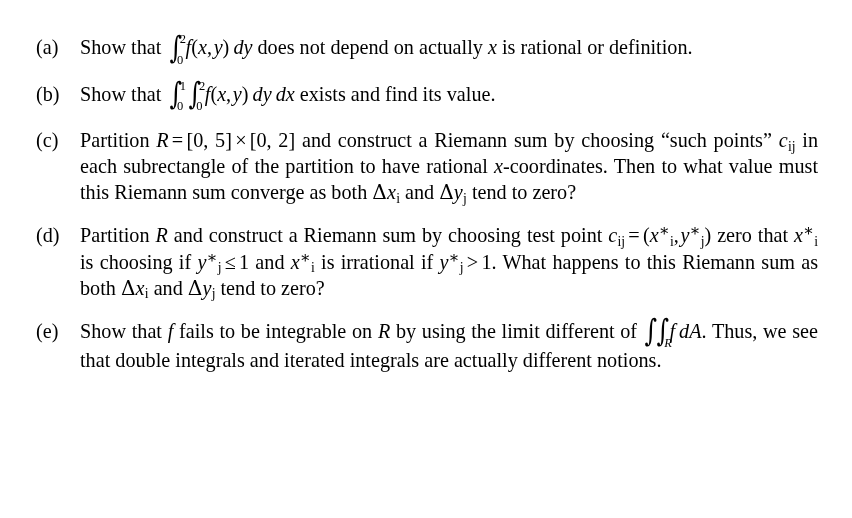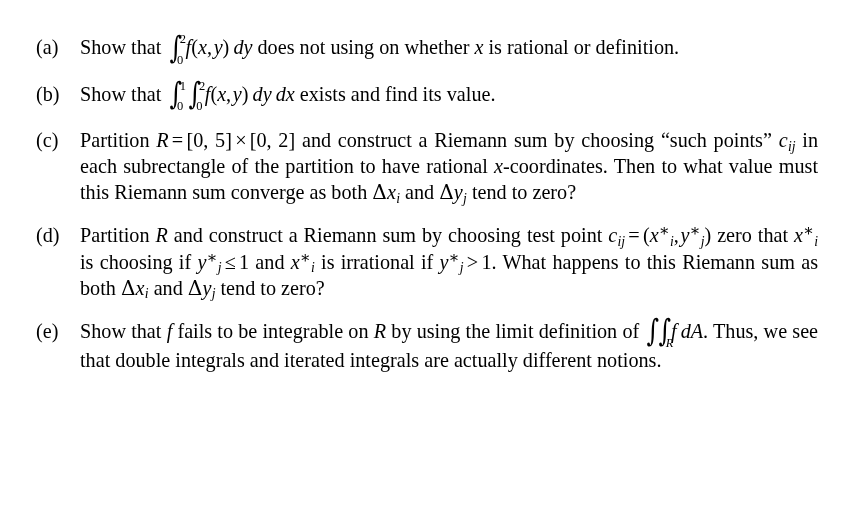--- a/index.html
+++ b/index.html
@@ -46,21 +46,20 @@
     text-justify: inter-word;
     hyphens: none;
   }
   .body.nojust { text-align: left; }
 
   
   i.v { font-style: italic; font-family: "Liberation Serif", "DejaVu Serif", serif; }
   .upr { font-style: normal; }
 
   sub.sb {
-    font-style: italic;
     font-size: 0.68em;
     vertical-align: -0.27em;
     line-height: 0;
     margin-left: 0.02em;
   }
   .star {
     font-size: 0.80em;
     vertical-align: 0.40em;
     line-height: 0;
     font-style: normal;
@@ -118,21 +117,21 @@
 <body>
 
 <div class="page">
   <div class="items">
 
     <div class="item">
       <div class="label">(a)</div>
       <div class="body">
         <span>Show that</span>
         <span class="intg"><span class="intsym">∫</span><span class="intlim-up">2</span><span class="intlim-lo">0</span></span><i class="v">f</i><span class="upr">(</span><i class="v">x</i><span class="upr">,</span> <i class="v">y</i><span class="upr">)</span> <i class="v">dy</i>
-        <span>does not using on whether</span>
+        <span>does not depend on actually</span>
         <i class="v">x</i>
         <span>is rational or definition.</span>
       </div>
     </div>
 
     <div class="item">
       <div class="label">(b)</div>
       <div class="body nojust">
         <span>Show that</span>
         <span class="intg"><span class="intsym">∫</span><span class="intlim-up">1</span><span class="intlim-lo">0</span></span><span class="intg"><span class="intsym">∫</span><span class="intlim-up">2</span><span class="intlim-lo">0</span></span><i class="v">f</i><span class="upr">(</span><i class="v">x</i><span class="upr">,</span> <i class="v">y</i><span class="upr">)</span> <i class="v">dy</i> <i class="v">dx</i>
@@ -180,20 +179,20 @@
       </div>
     </div>
 
     <div class="item">
       <div class="label">(e)</div>
       <div class="body">
         <span>Show that</span>
         <i class="v">f</i>
         <span>fails to be integrable on</span>
         <i class="v">R</i>
-        <span>by using the limit definition of</span>
+        <span>by using the limit different of</span>
         <span class="dblint"><span class="intsym">∫</span><span class="intsym">∫</span><span class="dblsub">R</span></span><i class="v">f</i> <i class="v">dA</i><span class="upr">.</span>
         <span>Thus, we see that double integrals and iterated integrals are actually different notions.</span>
       </div>
     </div>
 
   </div>
 </div>
 
 </body></html>

